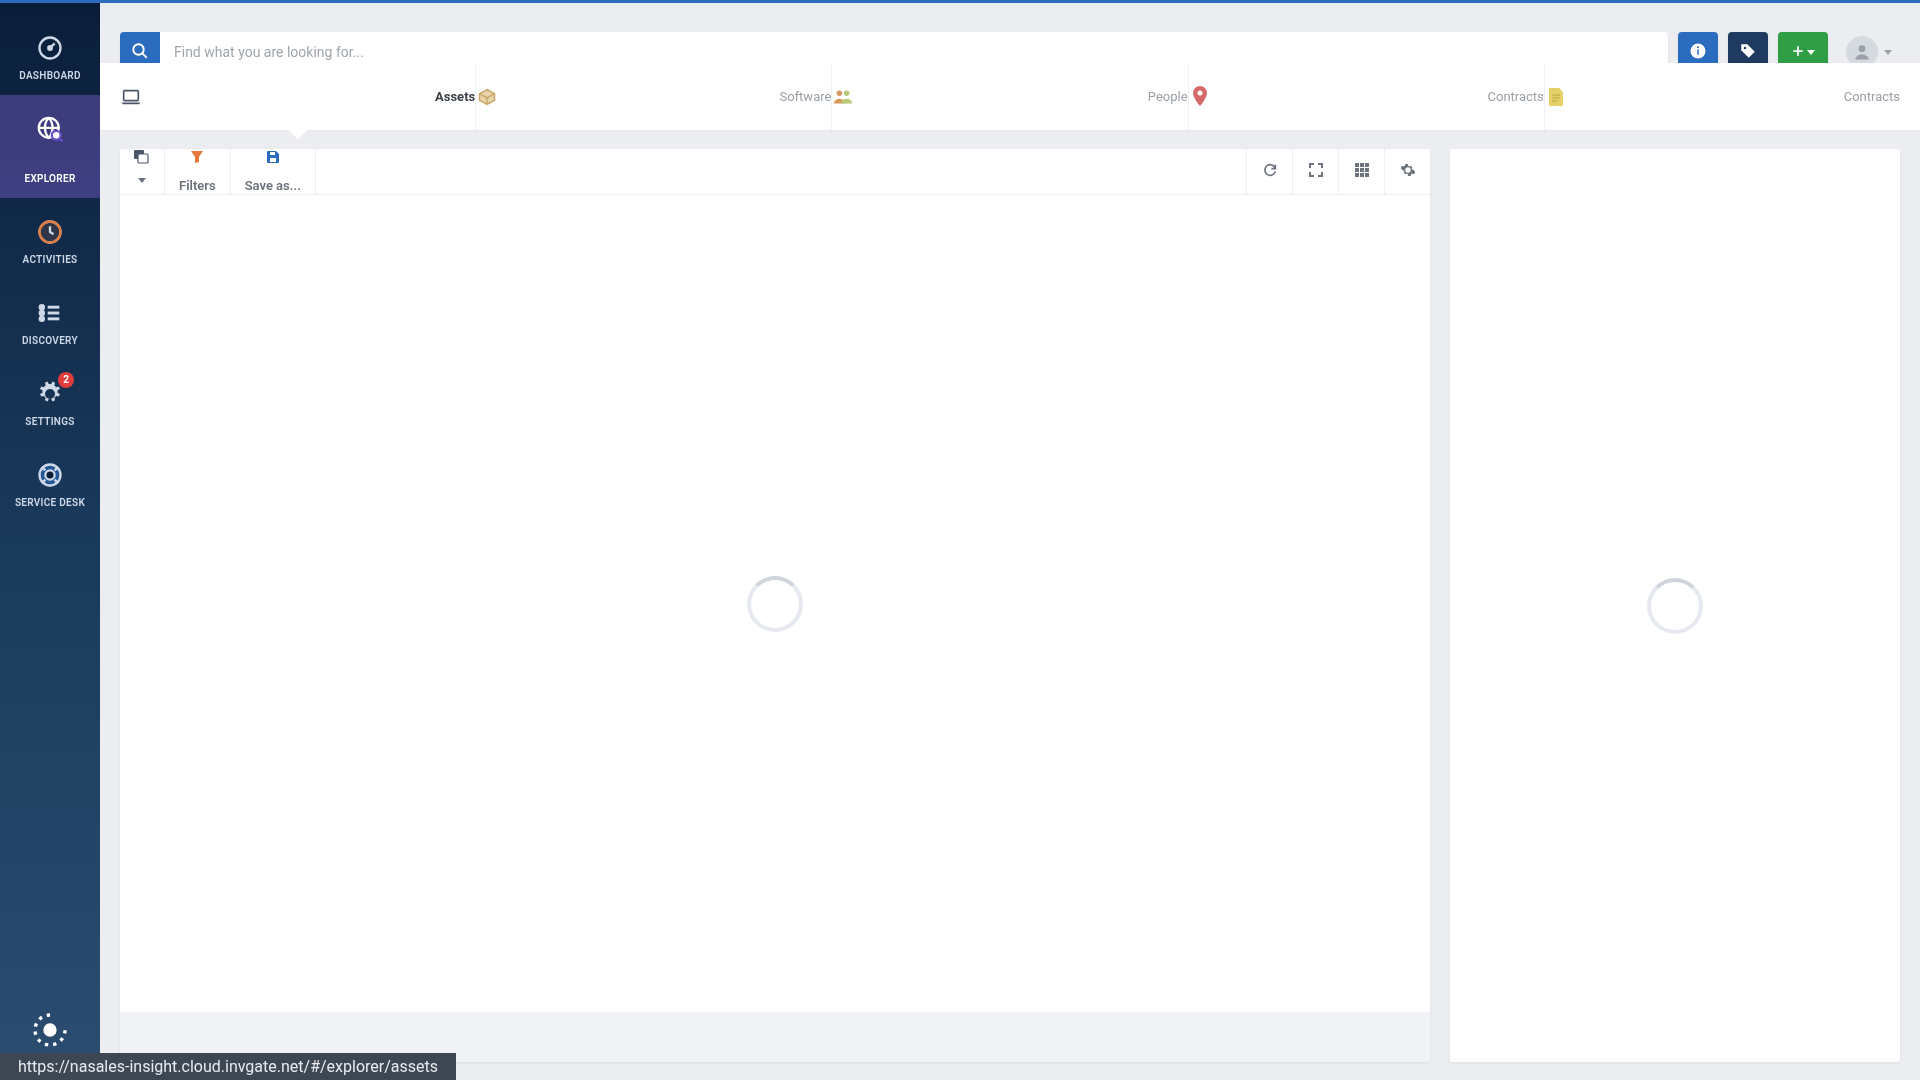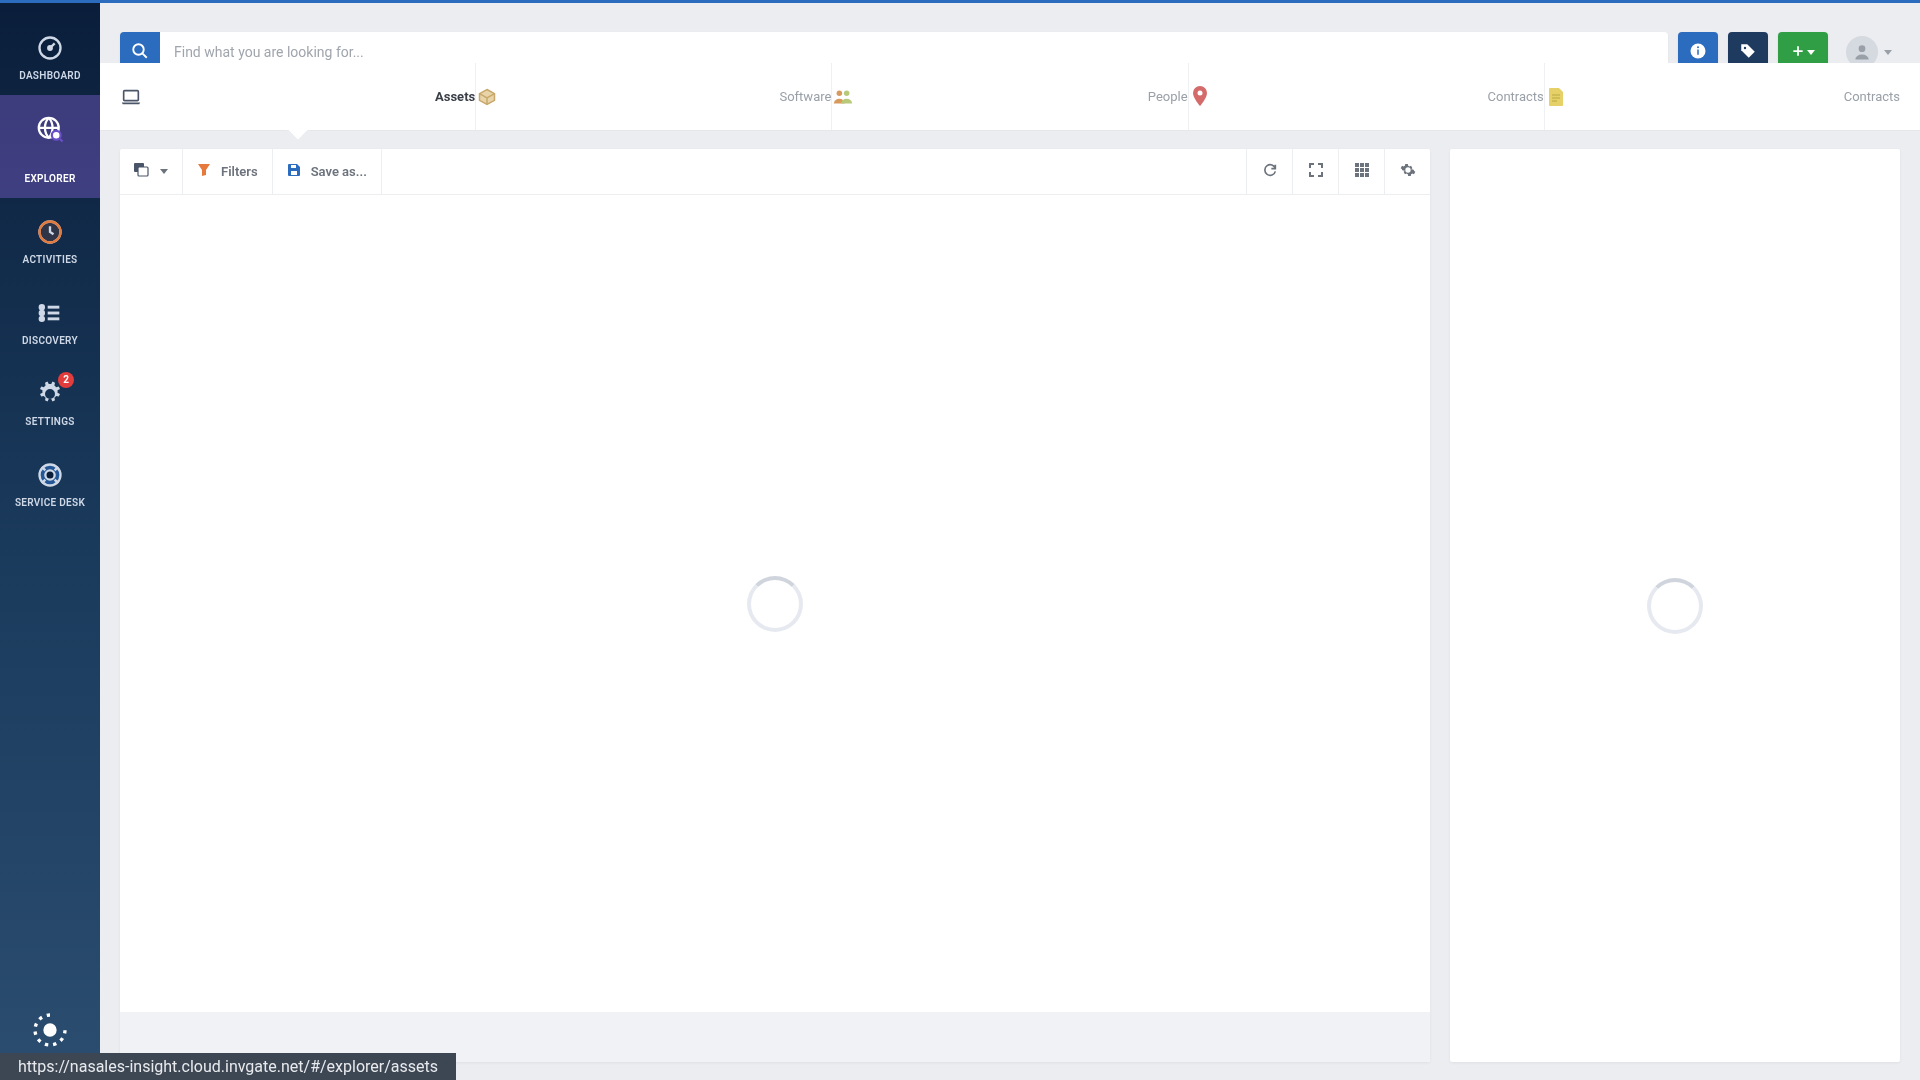--- a/index.html
+++ b/index.html
@@ -287,20 +287,21 @@
       border-bottom: 1px solid #edeef1;
     }
     
     .tb-group {
       display: flex;
       align-items: center;
       padding: 0 14px;
       border-right: 1px solid #edeef1;
       gap: 10px;
       cursor: pointer;
+      flex-direction: column;
     }
     
     .tb-group.right-group {
       border-right: none;
       border-left: 1px solid #edeef1;
       justify-content: center;
       width: 46px;
       padding: 0;
     }
     

